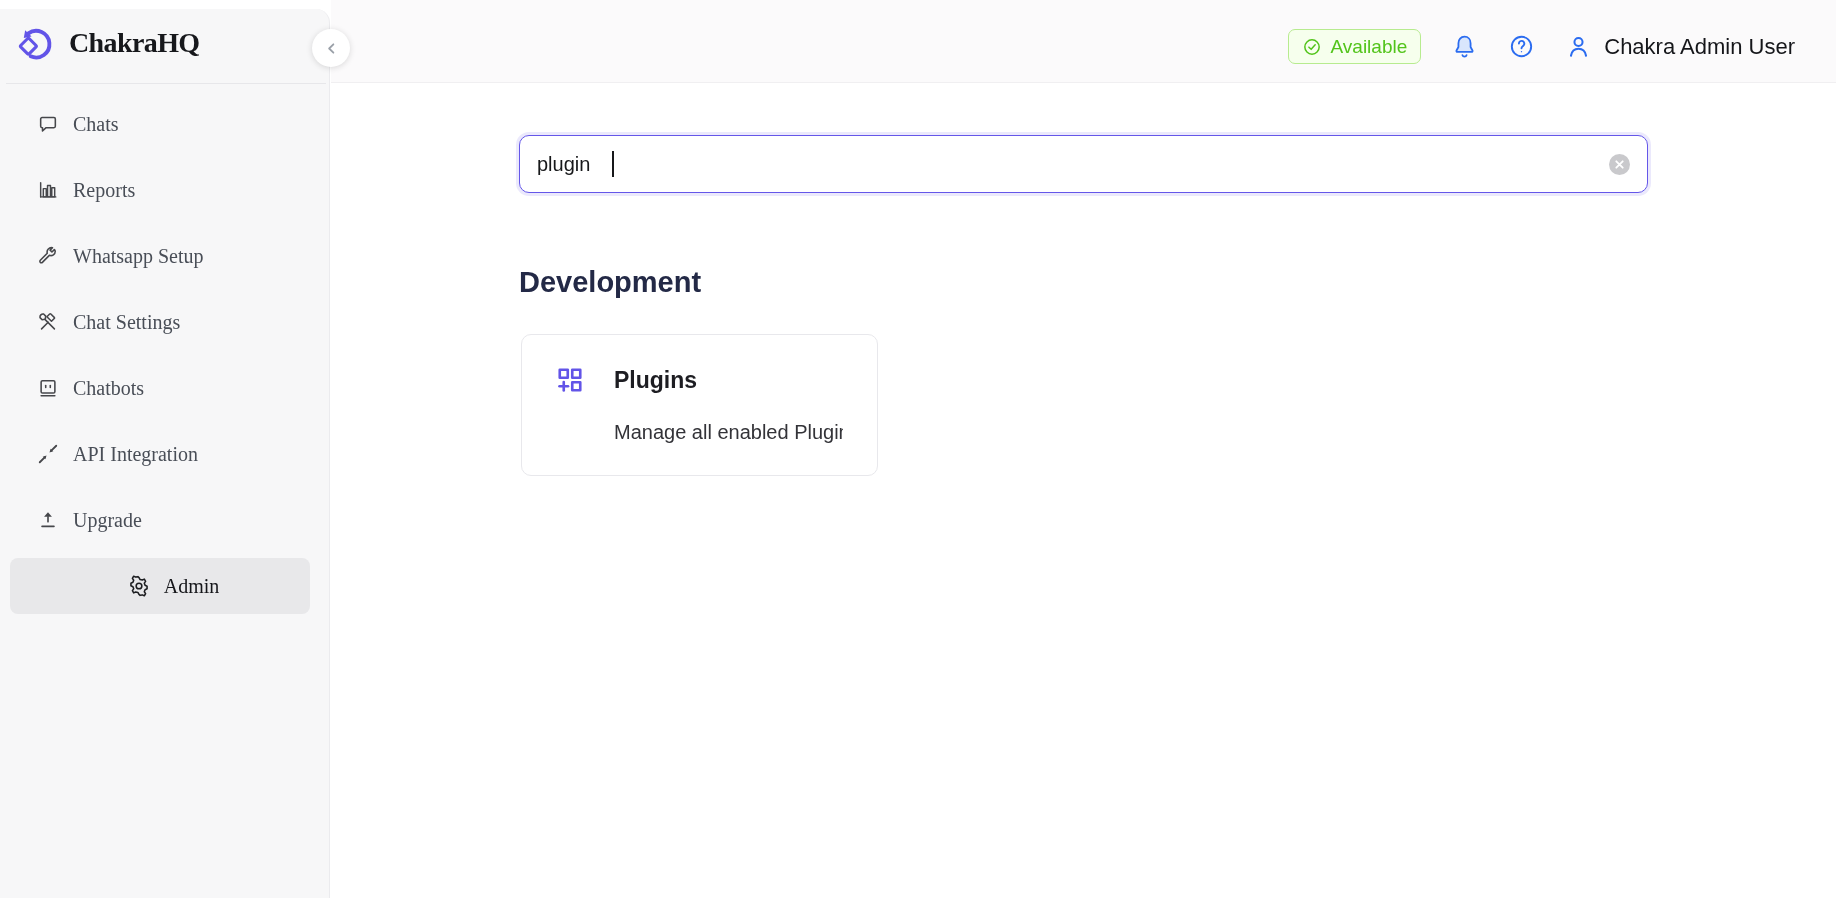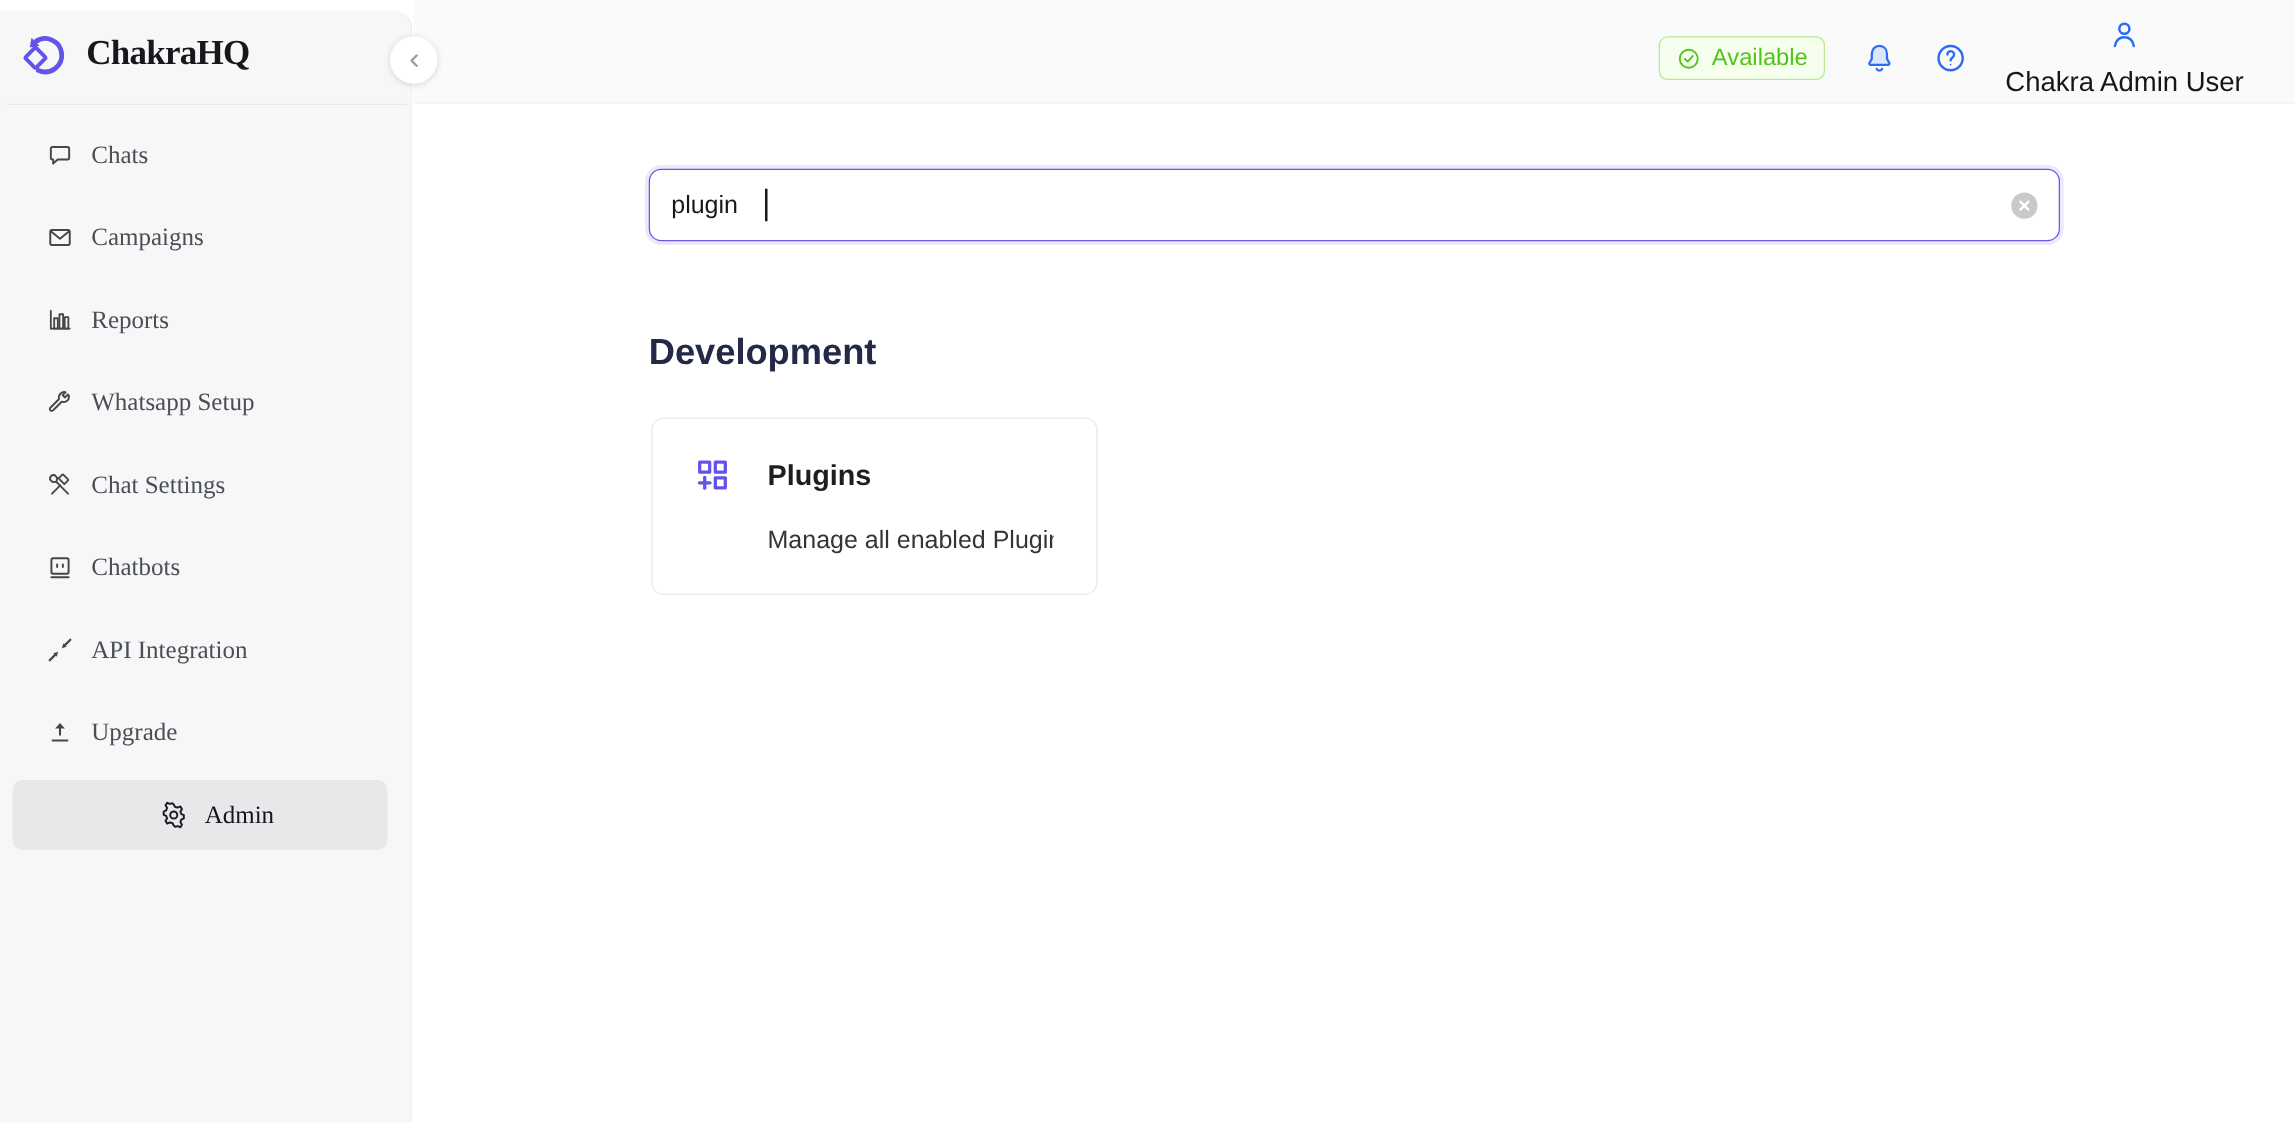--- a/index.html
+++ b/index.html
@@ -37,21 +37,21 @@
     background:#fbfafb;border-bottom:1px solid #f0eff1;box-sizing:border-box;
     display:flex;align-items:center;justify-content:flex-end;gap:30px;
     padding:11px 41px 0 0;
   }
   .badge{
     display:flex;align-items:center;gap:8px;height:35px;padding:0 13px;
     background:#f6ffed;border:1px solid #b7eb8f;border-radius:7px;
     color:#52c41a;font-size:19px;cursor:pointer;box-sizing:border-box;
   }
   .icon-btn{width:27px;height:27px;color:#2b6cf0;display:flex;cursor:pointer;}
-  .user{display:flex;align-items:center;gap:12px;font-size:22px;color:#15161a;cursor:pointer;flex-direction:column;}
+  .user{display:flex;align-items:center;gap:12px;font-size:22px;color:#15161a;cursor:pointer;}
   .user .icon-btn{cursor:pointer;}
   
   .search-box{
     position:absolute;left:519px;top:135px;width:1129px;height:58px;
     border:1.6px solid #6557e9;border-radius:10px;background:#fff;
     box-shadow:0 0 0 3px rgba(101,87,233,.13);
     box-sizing:border-box;display:flex;align-items:center;padding:0 17px;cursor:text;gap:21px;
   }
   .search-text{font-size:20px;color:#17181a;}
   .caret{display:inline-block;width:2px;height:26px;background:#17181a;margin-left:1px;
@@ -94,29 +94,20 @@
     <li>
       <span class="nicon">
         <svg viewBox="0 0 24 24" width="22" height="22" fill="none" stroke="currentColor" stroke-width="1.7" stroke-linecap="round" stroke-linejoin="round">
           <path d="M5.5 5h13A1.5 1.5 0 0 1 20 6.5v8a1.5 1.5 0 0 1-1.5 1.5H10l-4 3.5V16h-.5A1.5 1.5 0 0 1 4 14.5v-8A1.5 1.5 0 0 1 5.5 5z"></path>
         </svg>
       </span>
       <span>Chats</span>
     </li>
     <li>
       <span class="nicon">
-        <svg viewBox="0 0 24 24" width="22" height="22" fill="none" stroke="currentColor" stroke-width="1.7" stroke-linecap="round" stroke-linejoin="round">
-          <rect x="3.5" y="5.5" width="17" height="13" rx="1.5"></rect>
-          <path d="M4.5 7l7.5 6 7.5-6"></path>
-        </svg>
-      </span>
-      <span>Campaigns</span>
-    </li>
-    <li>
-      <span class="nicon">
         <svg viewBox="0 0 24 24" width="22" height="22" fill="none" stroke="currentColor" stroke-width="1.6" stroke-linecap="round" stroke-linejoin="round">
           <path d="M4 4v15.5"></path>
           <path d="M4 19.5h16.5"></path>
           <rect x="6.9" y="10.5" width="3.2" height="9"></rect>
           <rect x="11.5" y="7" width="3.2" height="12.5"></rect>
           <rect x="16.1" y="9.5" width="3.2" height="10"></rect>
         </svg>
       </span>
       <span>Reports</span>
     </li>

